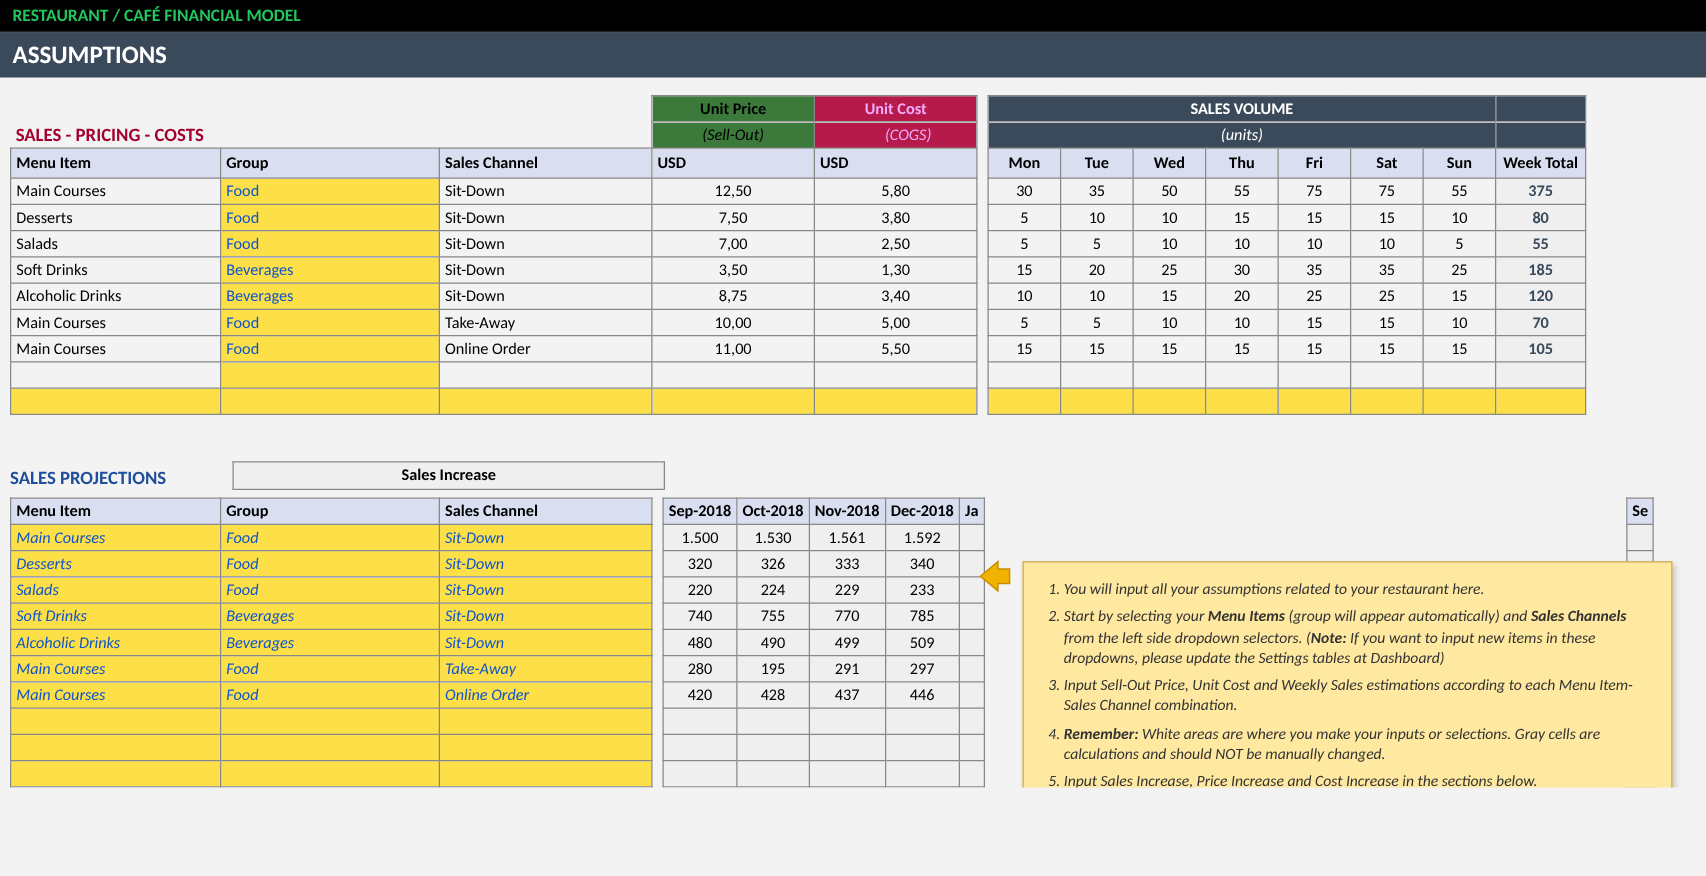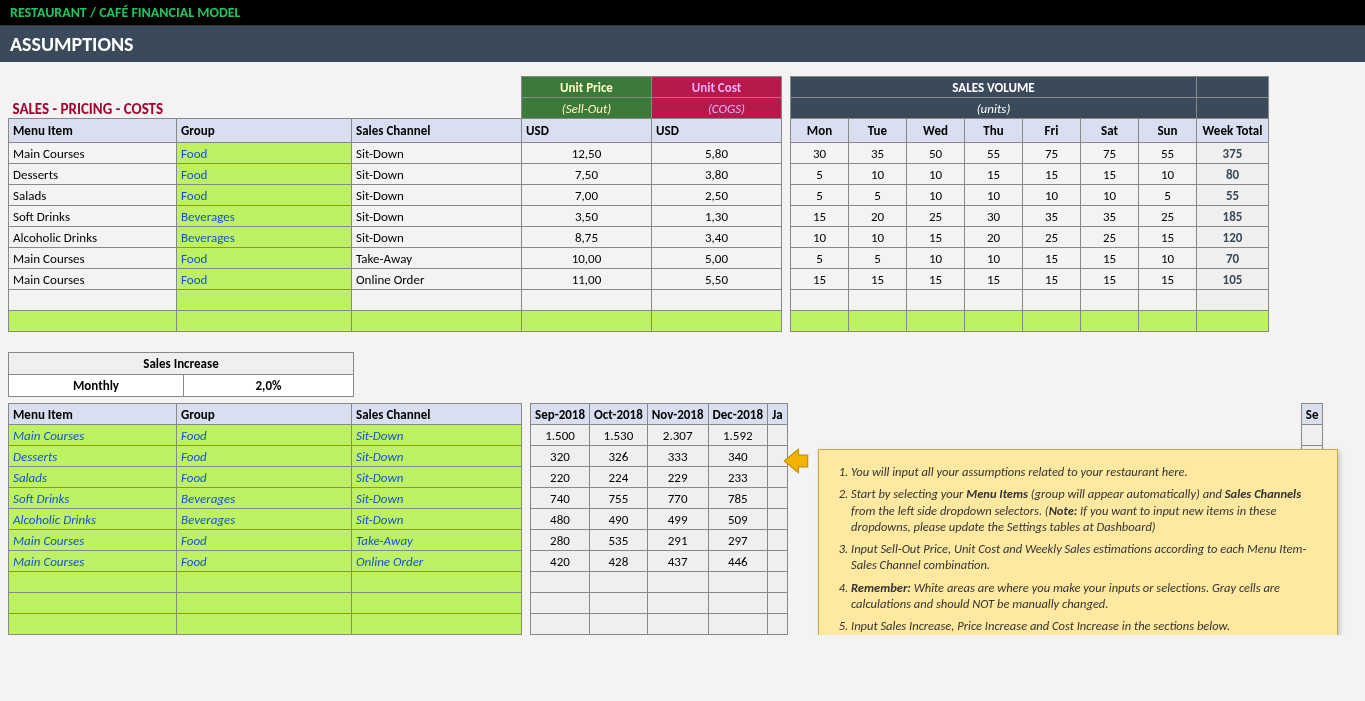--- a/index.html
+++ b/index.html
@@ -16,32 +16,32 @@
 th, td { border: 1px solid #888; height: 21px; padding: 0 4px; white-space: nowrap; overflow: hidden; font-size: 13px; }
 
 .hdr-row th { background: #d9dff0; text-align: left; font-weight: bold; height: 24px; }
 .cat-col { width: 168px; }
 .grp-col { width: 175px; }
 .chan-col { width: 170px; }
 .price-col { width: 130px; text-align: center; }
 .vol-col { width: 58px; text-align: center; }
 .wktot-col { width: 72px; text-align: center; font-weight: bold; }
 
-.gh-green { background: #3b7a3b; color: #fef9c3; text-align: center; font-weight: bold; }
+.gh-green { background: #3b7a3b; color: #000000; text-align: center; font-weight: bold; }
 .gh-green2 { font-style: italic; font-weight: normal; }
 .gh-red { background: #b51a4a; color: #f0abfc; text-align: center; font-weight: bold; }
 .gh-red2 { font-style: italic; font-weight: normal; padding-left: 24px; }
 .gh-vol { background: #3b4a5a; color: #fff; text-align: center; font-weight: bold; }
 .gh-vol2 { font-style: italic; font-weight: normal; }
 .sub-green { background: #e2efda; }
 .sub-red { background: #fce4d6; }
 
 .num { text-align: center; }
 .link { color: #1155cc; }
-.gray { background: #bef264; }
+.gray { background: #fde047; }
 .wktot { background: #efefef; text-align: center; font-weight: bold; color: #3b4a5a; }
 
 .proj-box { margin-top: 20px; display: flex; align-items: flex-end; gap: 6px; }
 .si-table th, .si-table td { height: 22px; }
 .si-h { background: #efefef; text-align: center; font-weight: bold; width: 175px; }
 .si-h2 { background: #efefef; text-align: center; font-weight: bold; width: 170px; }
 
 .proj-data th, .proj-data td { height: 21px; }
 .mcol { width: 49px; text-align: center; }
 .mval { background: #efefef; text-align: center; }
@@ -243,29 +243,28 @@
           <td class="gray"></td>
           <td class="gray"></td>
           <td class="gray"></td>
           <td class="gray"></td>
           <td class="gray"></td>
         </tr>
   </tbody>
     </table>
 
   <div class="proj-box">
+    <div style="width:172px;">
+      <span class="sec-label" style="color:#1f4e9c;">SALES PROJECTIONS</span>
+    </div>
     <table class="si-table">
       <tbody>
           <tr>
             <th colspan="2" class="si-h" style="width:345px">Sales Increase</th>
           </tr>
-      <tr>
-        <td class="si-h" style="background:#fff">Monthly</td>
-        <td class="si-h2" style="background:#fff">2,0%</td>
-      </tr>
     </tbody>
       </table>
   </div>
 
   <table class="proj-data" style="margin-top:6px;">
     <tbody>
         <tr class="hdr-row">
       <th class="cat-col">Menu Item</th>
       <th class="grp-col">Group</th>
       <th class="chan-col">Sales Channel</th>
@@ -280,21 +279,21 @@
     </tr>
     </tbody>
       <tbody id="proj-body">
         <tr>
           <td class="gray bluei">Main Courses</td>
           <td class="gray bluei">Food</td>
           <td class="gray bluei">Sit-Down</td>
           <td style="border:none"></td>
           <td class="mval">1.500</td>
           <td class="mval">1.530</td>
-          <td class="mval">2.307</td>
+          <td class="mval">1.561</td>
           <td class="mval">1.592</td>
           <td class="mval"></td>
           <td style="border:none"></td>
           <td class="mval"></td>
         </tr>
         <tr>
           <td class="gray bluei">Desserts</td>
           <td class="gray bluei">Food</td>
           <td class="gray bluei">Sit-Down</td>
           <td style="border:none"></td>
@@ -344,21 +343,21 @@
           <td class="mval"></td>
           <td style="border:none"></td>
           <td class="mval"></td>
         </tr>
         <tr>
           <td class="gray bluei">Main Courses</td>
           <td class="gray bluei">Food</td>
           <td class="gray bluei">Take-Away</td>
           <td style="border:none"></td>
           <td class="mval">280</td>
-          <td class="mval">535</td>
+          <td class="mval">195</td>
           <td class="mval">291</td>
           <td class="mval">297</td>
           <td class="mval"></td>
           <td style="border:none"></td>
           <td class="mval"></td>
         </tr>
         <tr>
           <td class="gray bluei">Main Courses</td>
           <td class="gray bluei">Food</td>
           <td class="gray bluei">Online Order</td>

